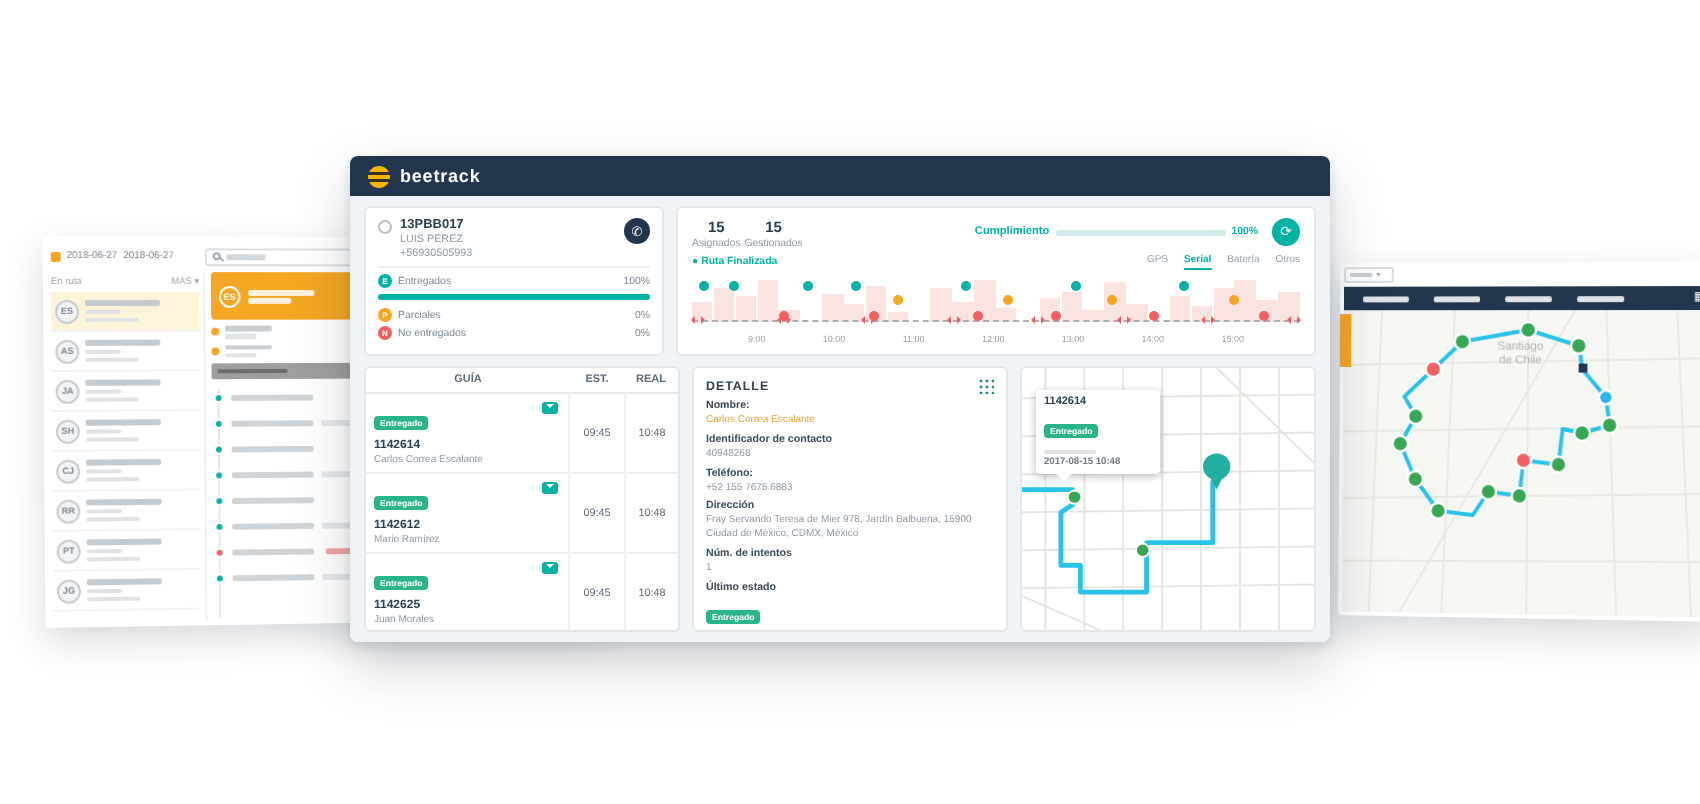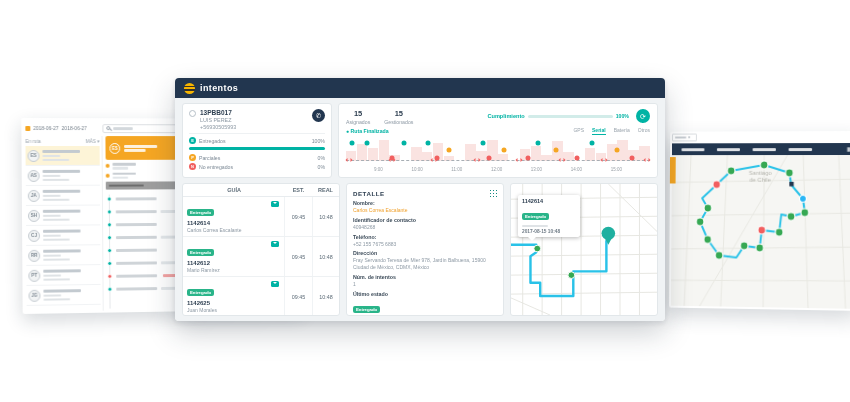--- a/index.html
+++ b/index.html
@@ -98,21 +98,21 @@
     display:flex;align-items:center;justify-content:center;flex:none}
   .met-0 .met-dot{background:var(--teal)}
   .met-1 .met-dot{background:var(--orange)}
   .met-2 .met-dot{background:var(--red)}
   .met-val{margin-left:auto}
   .dc-bar{height:3px;border-radius:2px;background:var(--teal);margin:1px 0 2px}
 
   
   .ccard{flex:1;padding:5px 7px;display:flex;flex-direction:column;min-width:0}
   .cc-top{display:flex;align-items:flex-start}
-  .stats{display:flex;gap:14px}
+  .stats{display:flex;gap:2px}
   .stat{text-align:center}
   .stat-v{font-size:7.5px;font-weight:bold;color:#2d3e50}
   .stat-l{font-size:5.2px;color:#8d99a4;margin-top:1px}
   .route-status{font-size:5.2px;color:var(--teal);font-weight:bold;margin-top:3px}
   .cc-right{margin-left:auto;display:flex;flex-direction:column;align-items:flex-end}
   .comp-row{display:flex;align-items:center;gap:3px}
   .comp-label{font-size:5.6px;font-weight:bold;color:var(--teal)}
   .comp-track{width:85px;height:3px;border-radius:2px;background:#d2ece9;overflow:hidden}
   .comp-fill{height:100%;width:100%;background:var(--teal)}
   .comp-val{font-size:5.2px;font-weight:bold;color:var(--teal)}
@@ -398,21 +398,21 @@
         <circle cx="136" cy="44" r="3.5" fill="#29b6f6" stroke="#fff" stroke-width="1.2"></circle>
         <rect x="122" y="27" width="4.5" height="4.5" fill="#22364f"></rect>
       </svg>
     </div>
     <div class="rp-tab"></div>
   </section>
 
   <section class="panel-main">
     <header class="mh">
       <span class="bee"></span>
-      <span class="brand">intentos</span>
+      <span class="brand">beetrack</span>
     </header>
     <div class="mbody">
 
       <div class="row-top">
 
         <div class="card dcard">
           <div class="dc-head">
             <span class="dc-radio"></span>
             <div>
               <div class="dc-code">13PBB017</div>

